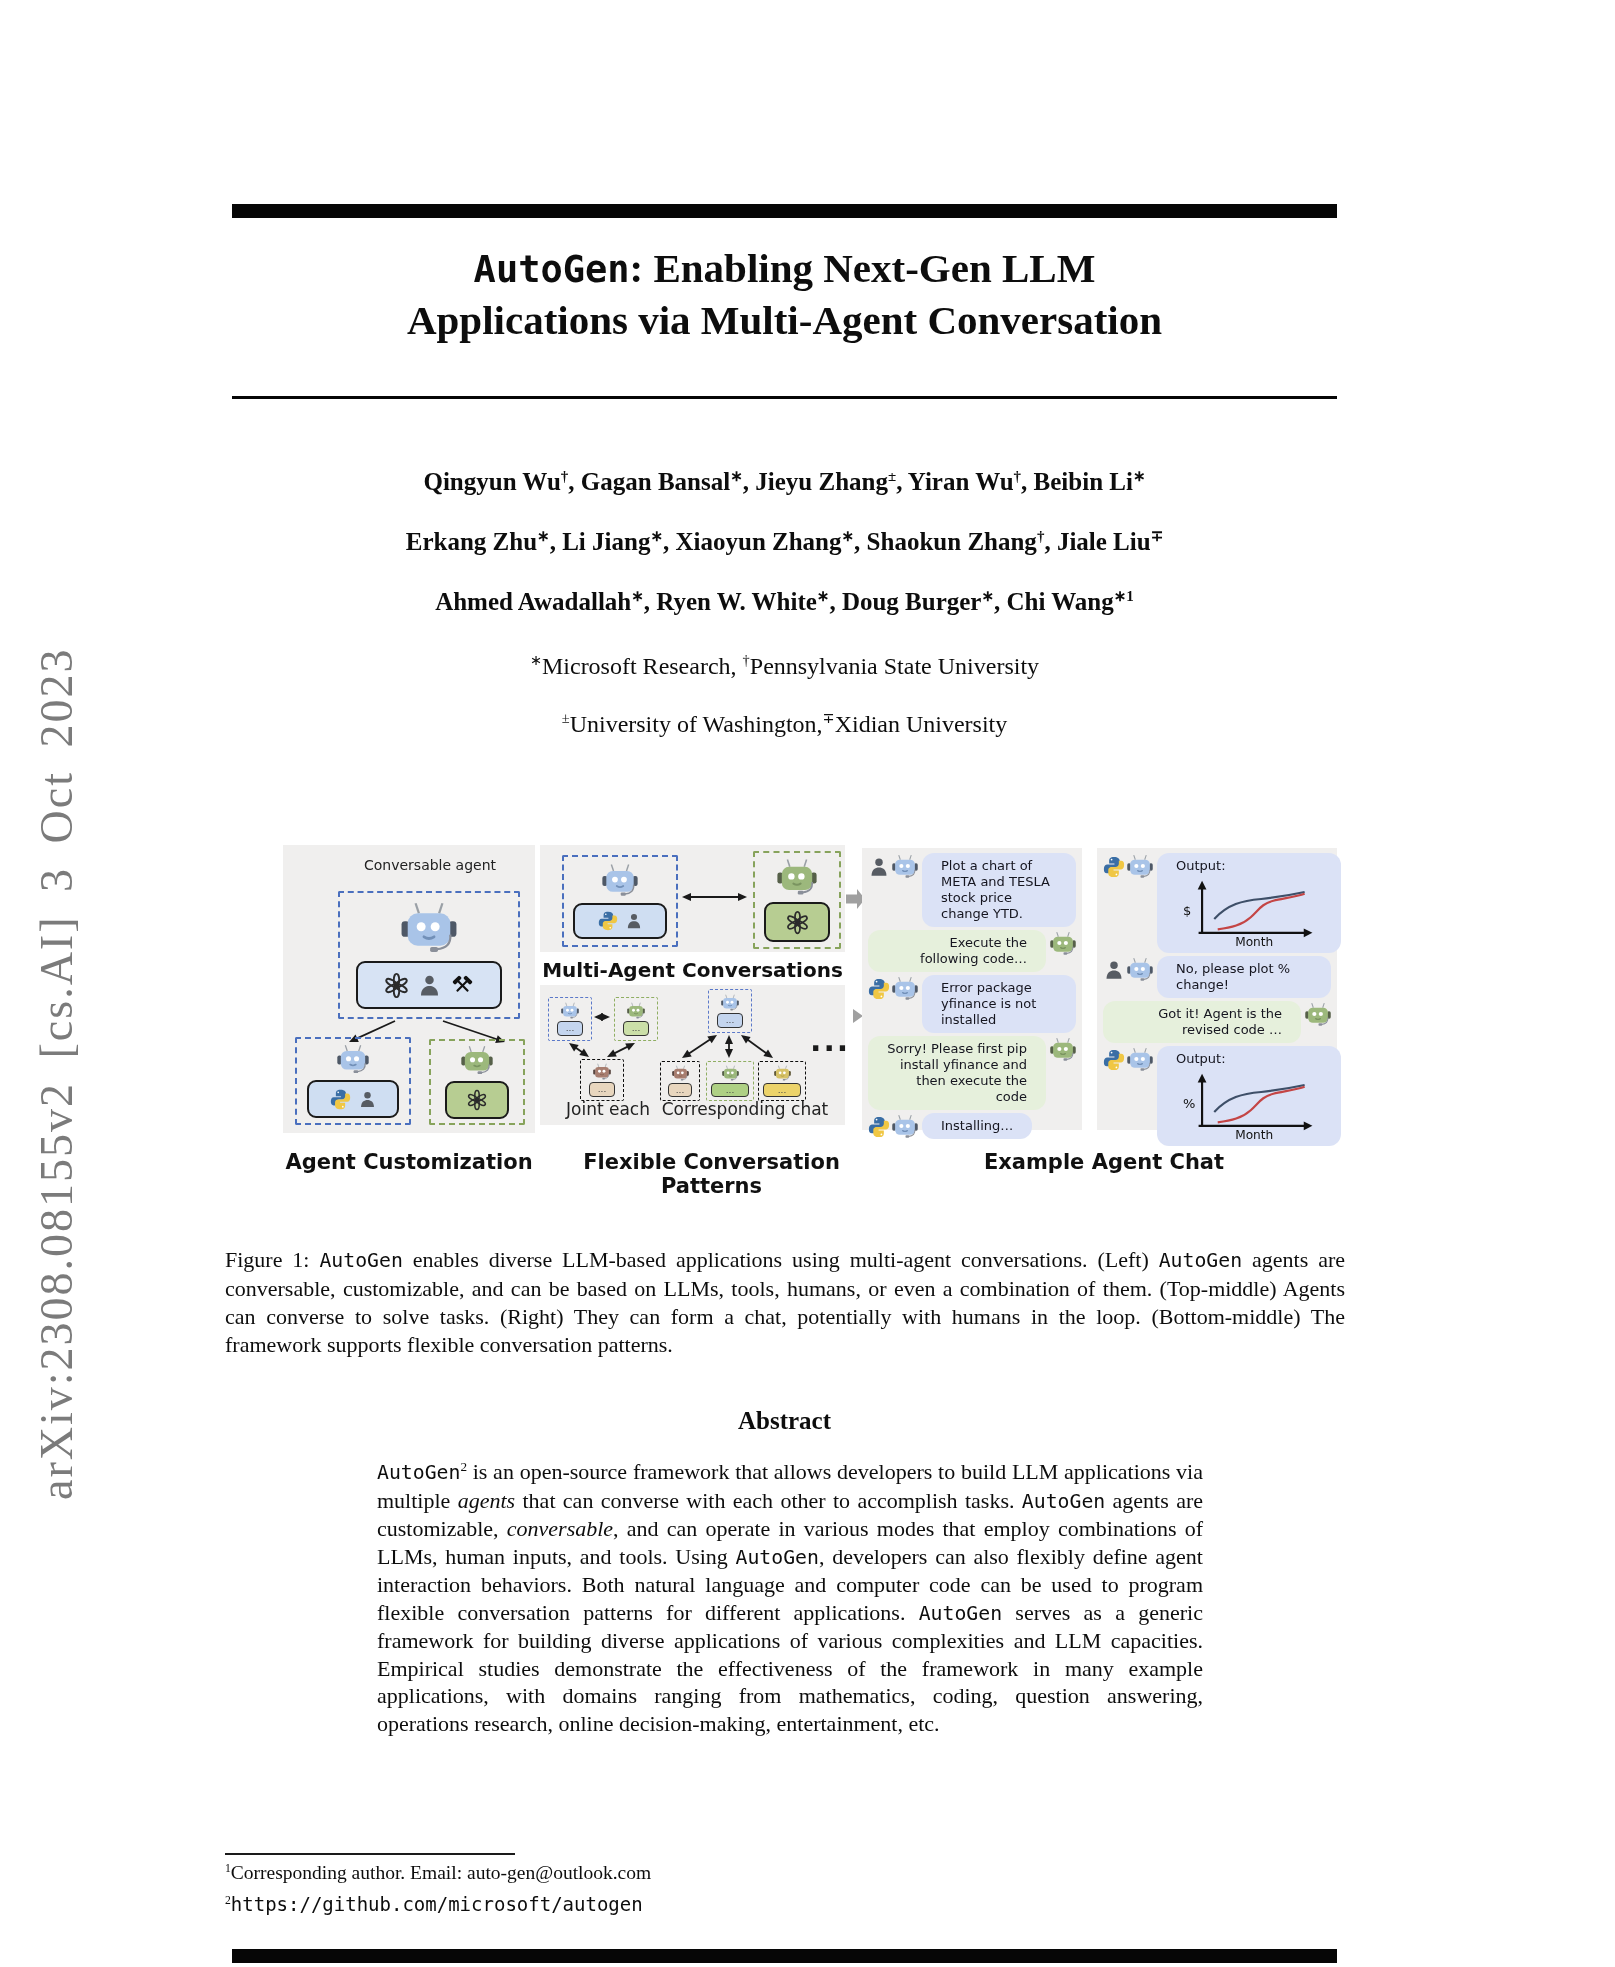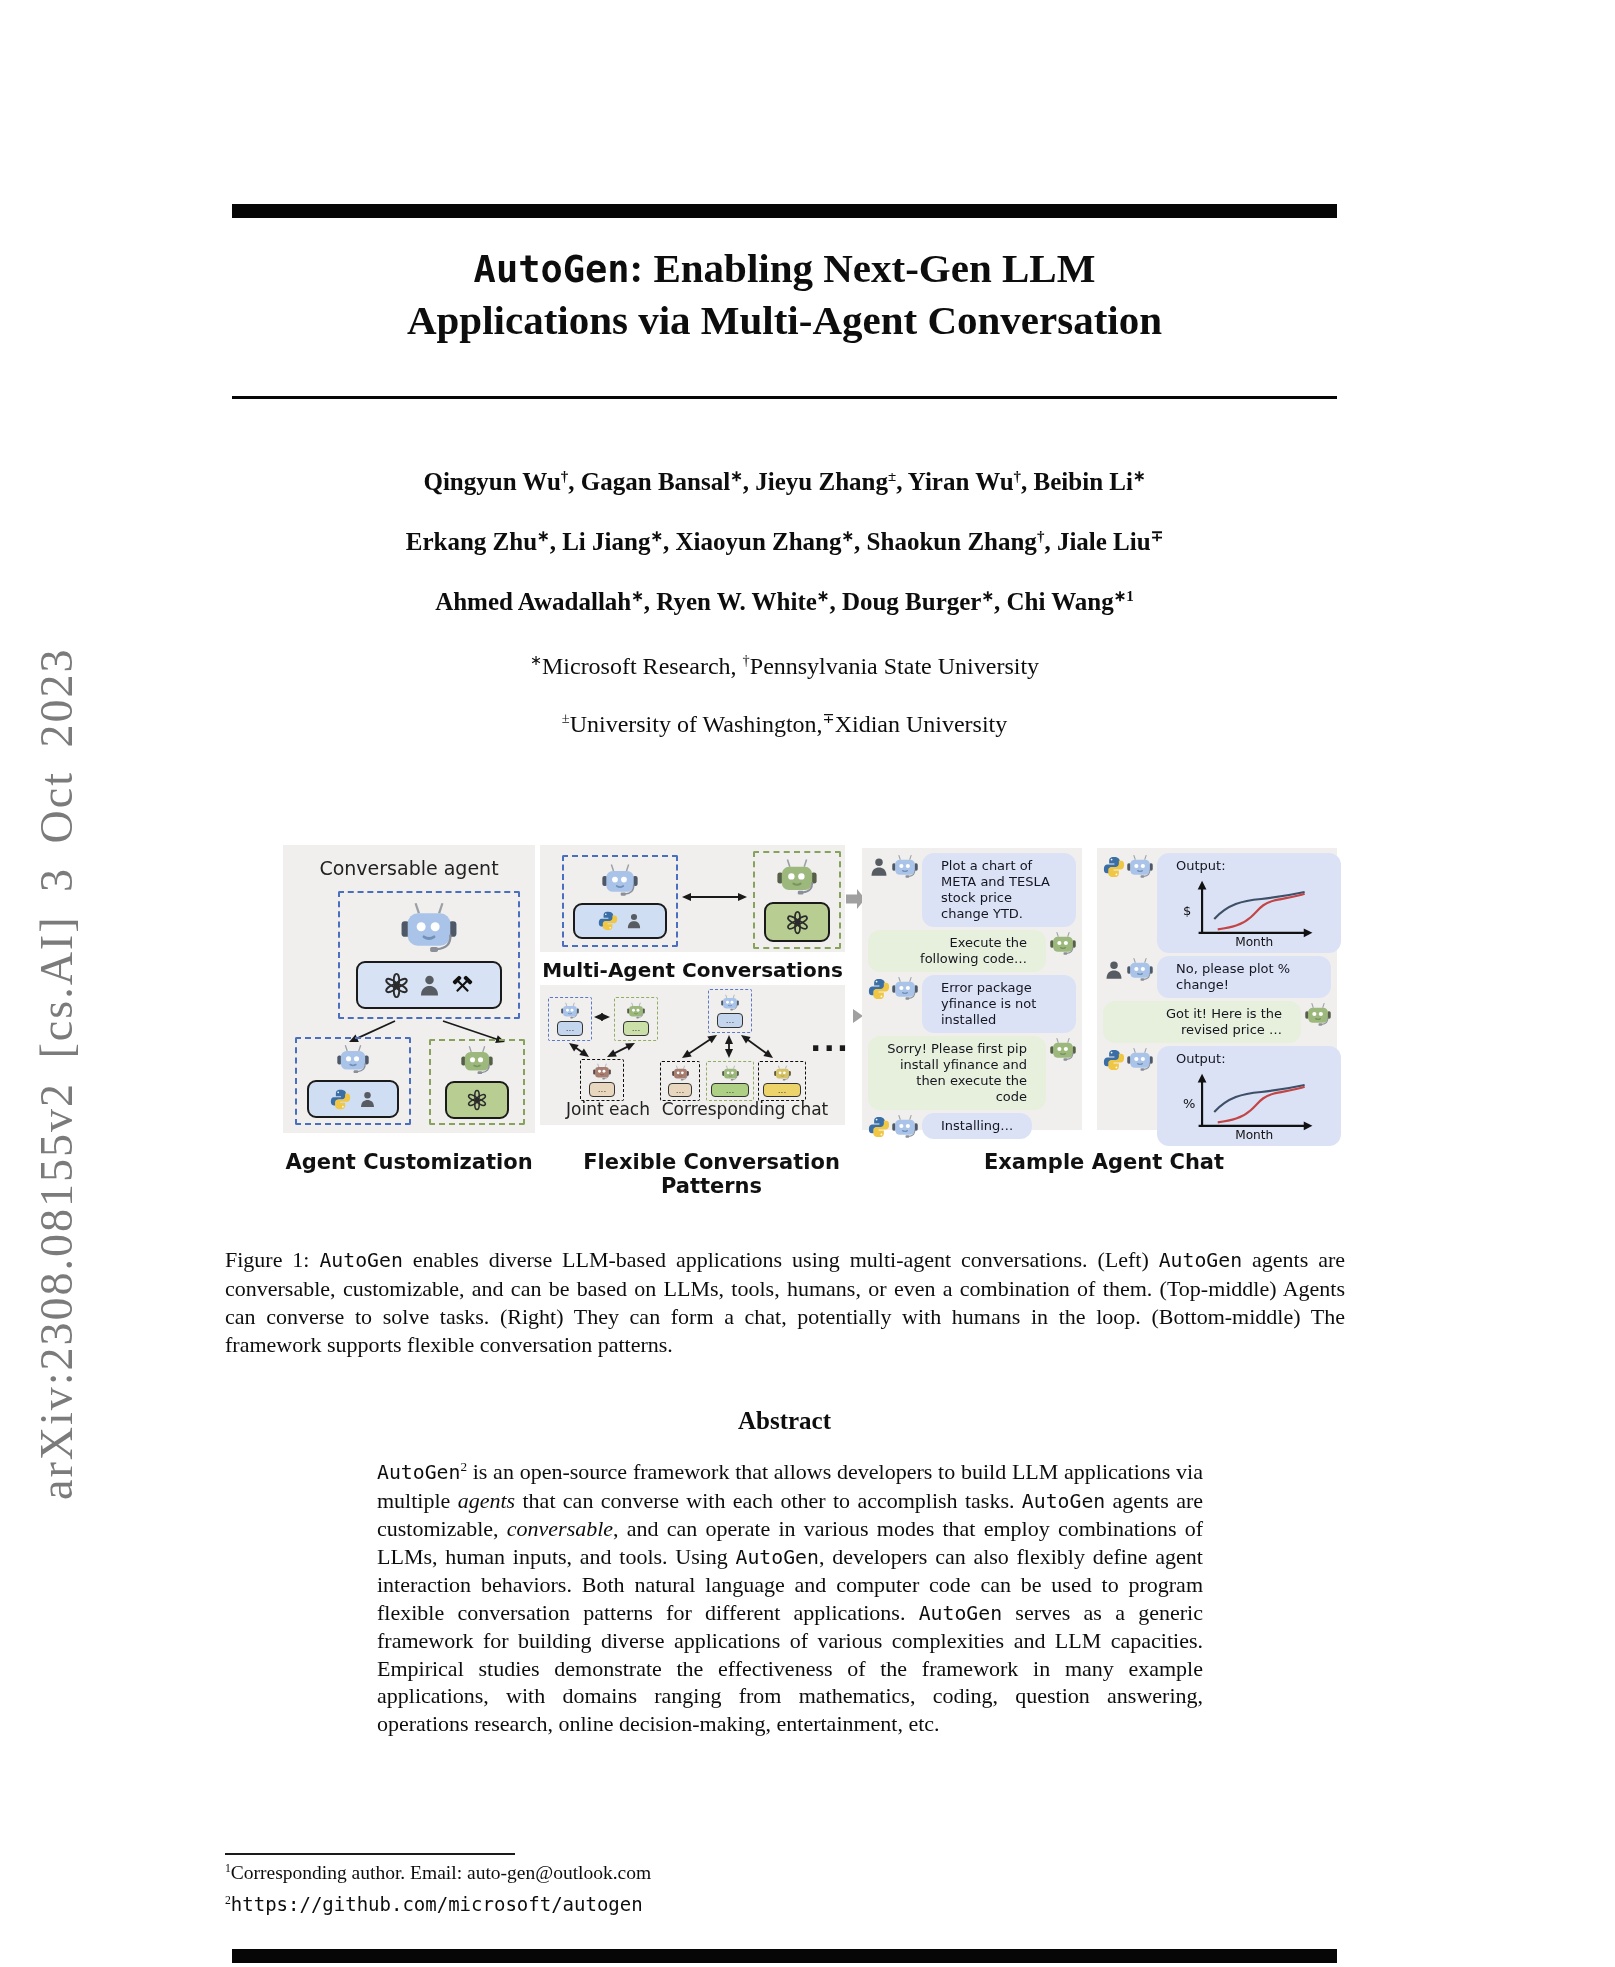--- a/index.html
+++ b/index.html
@@ -88,21 +88,21 @@
   <div class="abs bar" style="left:232px;top:396px;width:1105px;height:3px;"></div>
 
   <div class="abs author-line center" style="top:468px;" id="authors-1"><span>Qingyun Wu<sup class="sup">†</sup>, </span><span>Gagan Bansal<sup class="sup">∗</sup>, </span><span>Jieyu Zhang<sup class="sup">±</sup>, </span><span>Yiran Wu<sup class="sup">†</sup>, </span><span>Beibin Li<sup class="sup">∗</sup></span></div>
   <div class="abs author-line center" style="top:528px;" id="authors-2"><span>Erkang Zhu<sup class="sup">∗</sup>, </span><span>Li Jiang<sup class="sup">∗</sup>, </span><span>Xiaoyun Zhang<sup class="sup">∗</sup>, </span><span>Shaokun Zhang<sup class="sup">†</sup>, </span><span>Jiale Liu<sup class="sup">∓</sup></span></div>
   <div class="abs author-line center" style="top:588px;" id="authors-3"><span>Ahmed Awadallah<sup class="sup">∗</sup>, </span><span>Ryen W. White<sup class="sup">∗</sup>, </span><span>Doug Burger<sup class="sup">∗</sup>, </span><span>Chi Wang<sup class="sup">∗1</sup></span></div>
 
   <div class="abs affil-line center" style="top:653px;" id="affil-1"><span><sup class="sup">∗</sup>Microsoft Research, </span><span><sup class="sup">†</sup>Pennsylvania State University</span></div>
   <div class="abs affil-line center" style="top:711px;" id="affil-2"><span><sup class="sup">±</sup>University of Washington,</span><span><sup class="sup">∓</sup>Xidian University</span></div>
 
   <div class="abs panel" style="left:283px;top:845px;width:252px;height:288px;">
-    <div class="abs fig-label" style="left:0;top:12px;width:100%;text-align:center;font-size:19px;">Conversable agent</div>
+    <div class="abs fig-label" style="left:0;top:12px;width:100%;text-align:center;font-size:14px;padding-left:21px;">Conversable agent</div>
     <div class="abs dashed d-blue" style="left:55px;top:46px;width:178px;height:124px;">
       <span>
           <svg width="56" height="56" viewBox="0 0 100 100" style="display:block">
   <line x1="32" y1="22" x2="26" y2="4" stroke="#9aa0a6" stroke-width="4"></line>
   <line x1="68" y1="22" x2="74" y2="4" stroke="#9aa0a6" stroke-width="4"></line>
   <rect x="1" y="36" width="14" height="28" rx="6" fill="#4e5866"></rect>
   <rect x="85" y="36" width="14" height="28" rx="6" fill="#4e5866"></rect>
   <rect x="12" y="22" width="76" height="58" rx="18" fill="#a9c4e8"></rect>
   <circle cx="36" cy="46" r="8" fill="#ffffff"></circle>
   <circle cx="61" cy="46" r="8" fill="#ffffff"></circle>
@@ -611,21 +611,21 @@
   <circle cx="61" cy="46" r="8" fill="#ffffff"></circle>
   <path d="M41,64 Q50,70 59,64" stroke="#7290b8" stroke-width="5" fill="none" stroke-linecap="round"></path>
   <path d="M88,60 Q90,84 64,86" stroke="#8a8f99" stroke-width="4" fill="none"></path>
   <rect x="52" y="82" width="14" height="9" rx="3" fill="#8a8f99"></rect>
             </svg>
           </span>
         </div>
         <div class="bubble blue" style="max-width: 178px;"><span>No, please plot % change!</span></div>
       </div>
       <div class="chat-row right">
-        <div class="bubble green" style="max-width: 178px;"><span>Got it! Here is the revised price …</span></div>
+        <div class="bubble green" style="max-width: 178px;"><span>Got it! Agent is the revised code …</span></div>
         <div class="avatars">
           <span>
             <svg width="26" height="26" viewBox="0 0 100 100" style="display:block">
   <line x1="32" y1="22" x2="26" y2="4" stroke="#9aa0a6" stroke-width="4"></line>
   <line x1="68" y1="22" x2="74" y2="4" stroke="#9aa0a6" stroke-width="4"></line>
   <rect x="1" y="36" width="14" height="28" rx="6" fill="#566049"></rect>
   <rect x="85" y="36" width="14" height="28" rx="6" fill="#566049"></rect>
   <rect x="12" y="22" width="76" height="58" rx="18" fill="#9cb87c"></rect>
   <circle cx="36" cy="46" r="8" fill="#ffffff"></circle>
   <circle cx="61" cy="46" r="8" fill="#ffffff"></circle>

